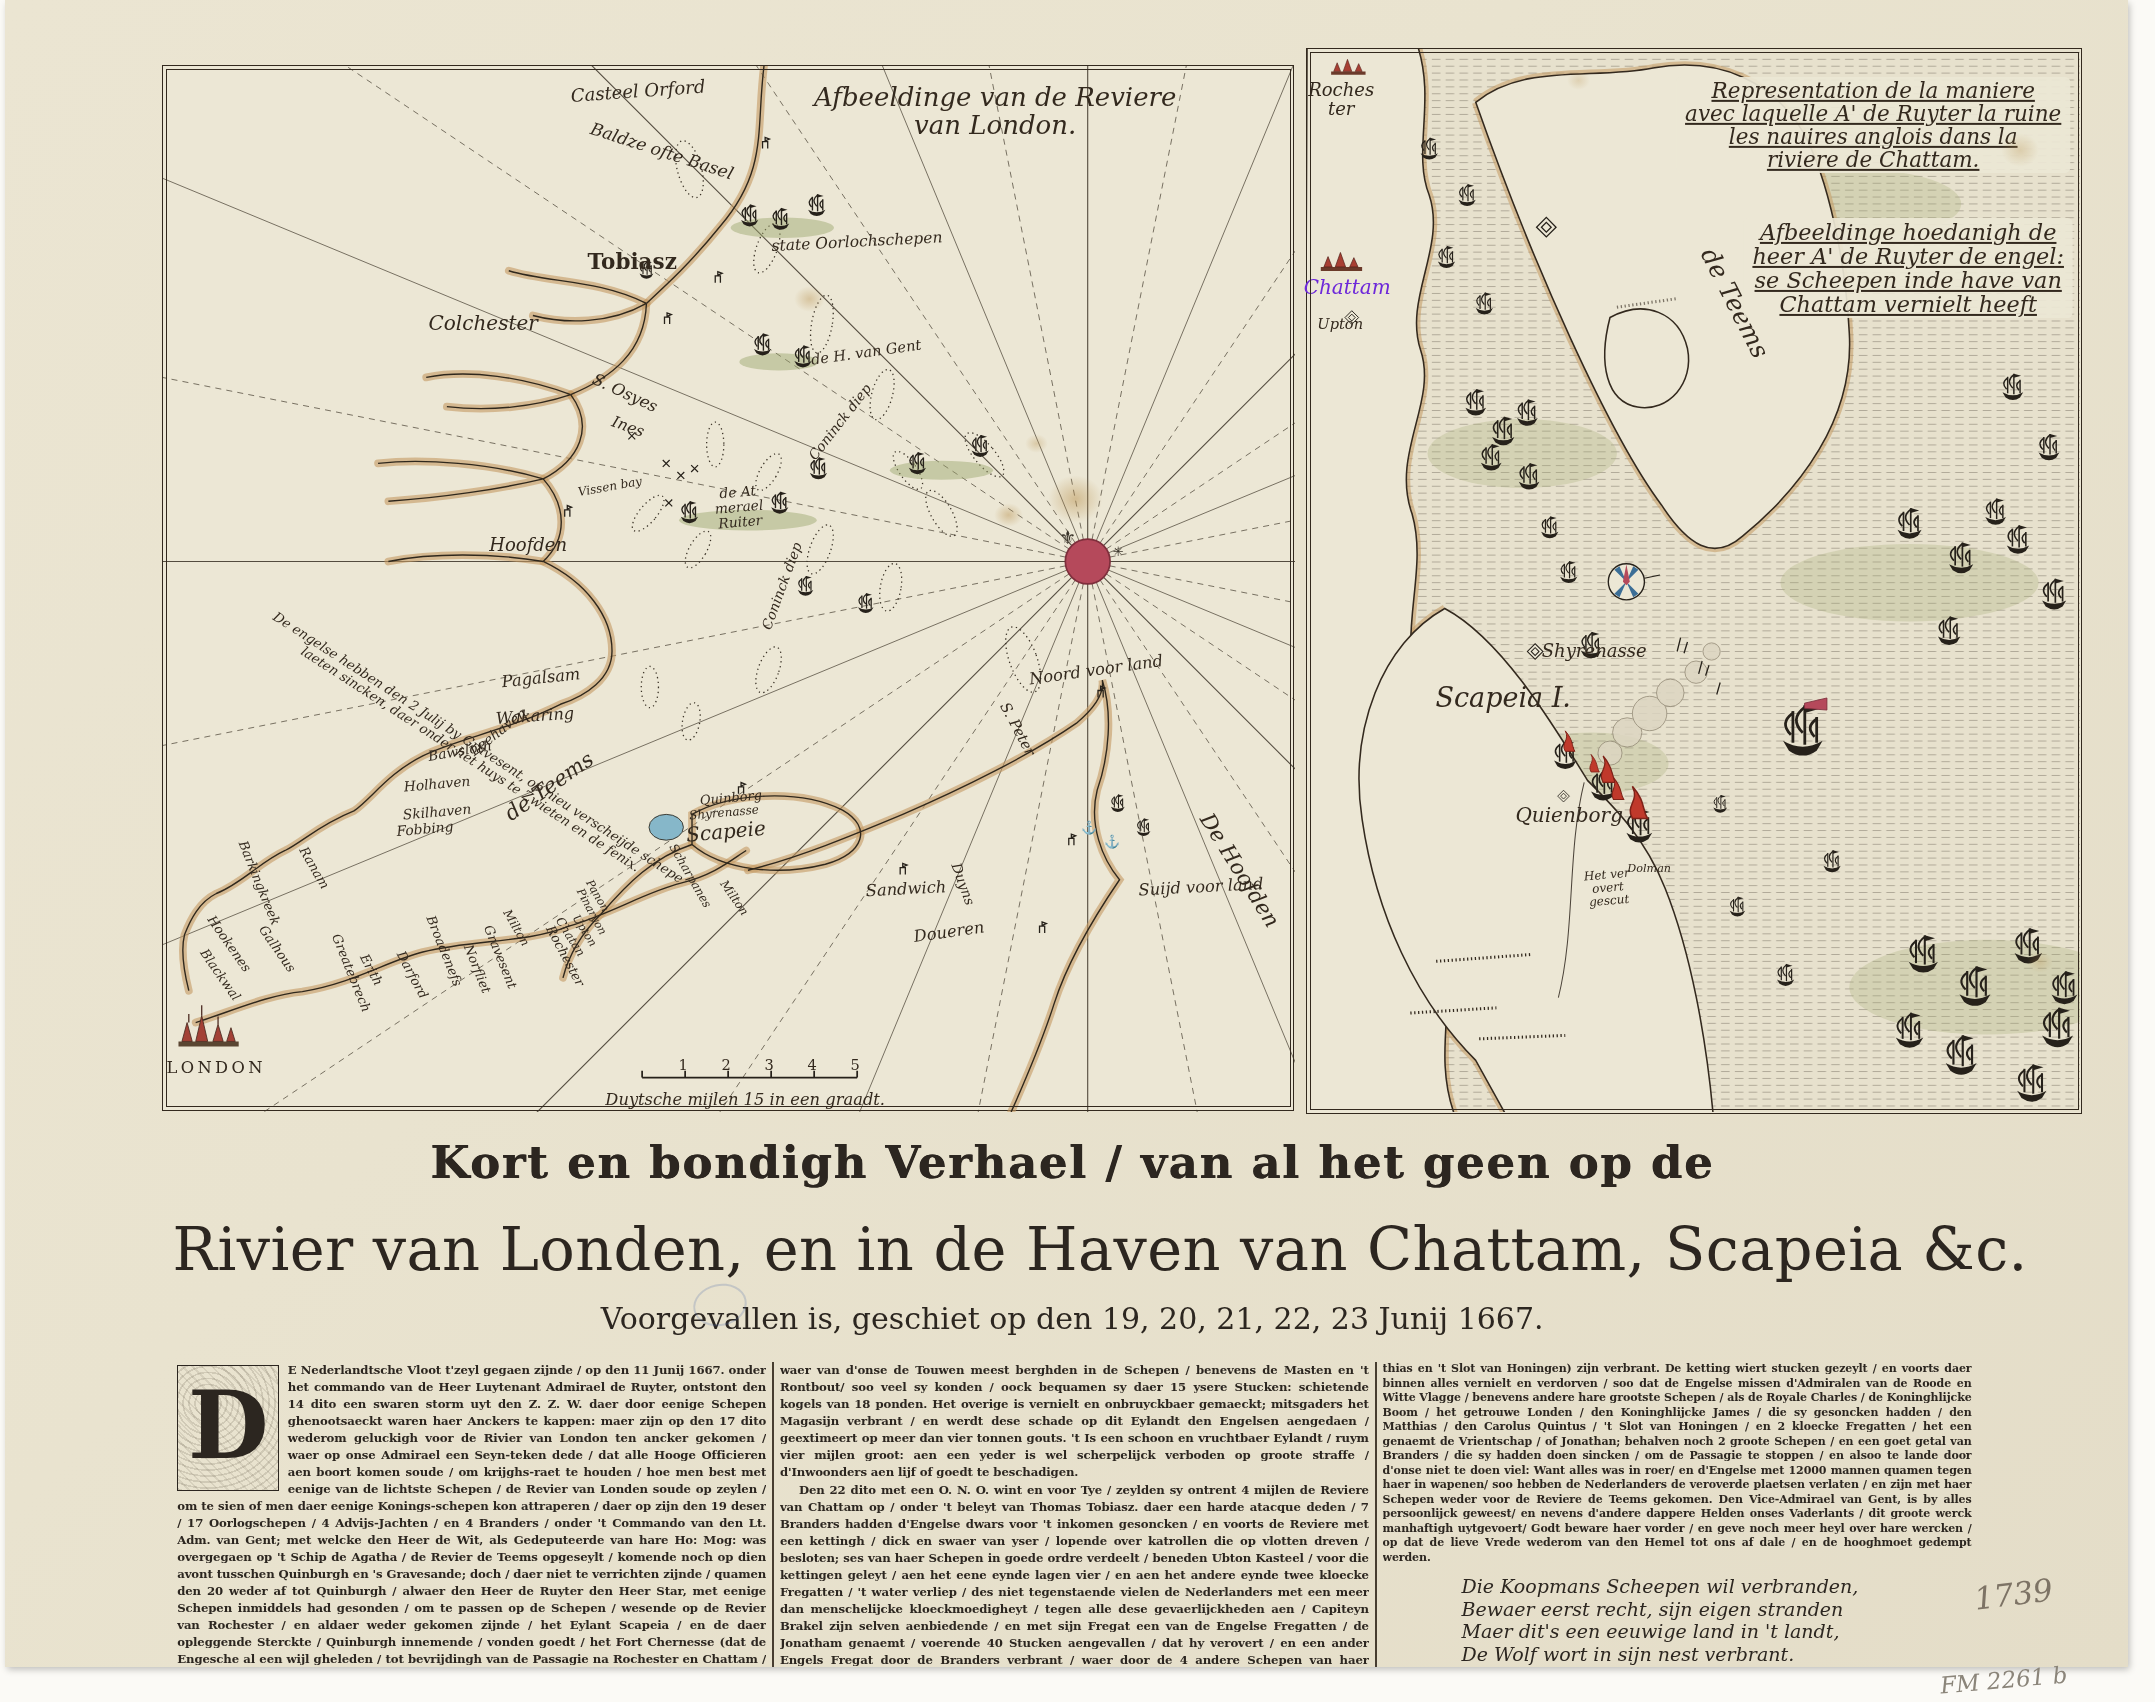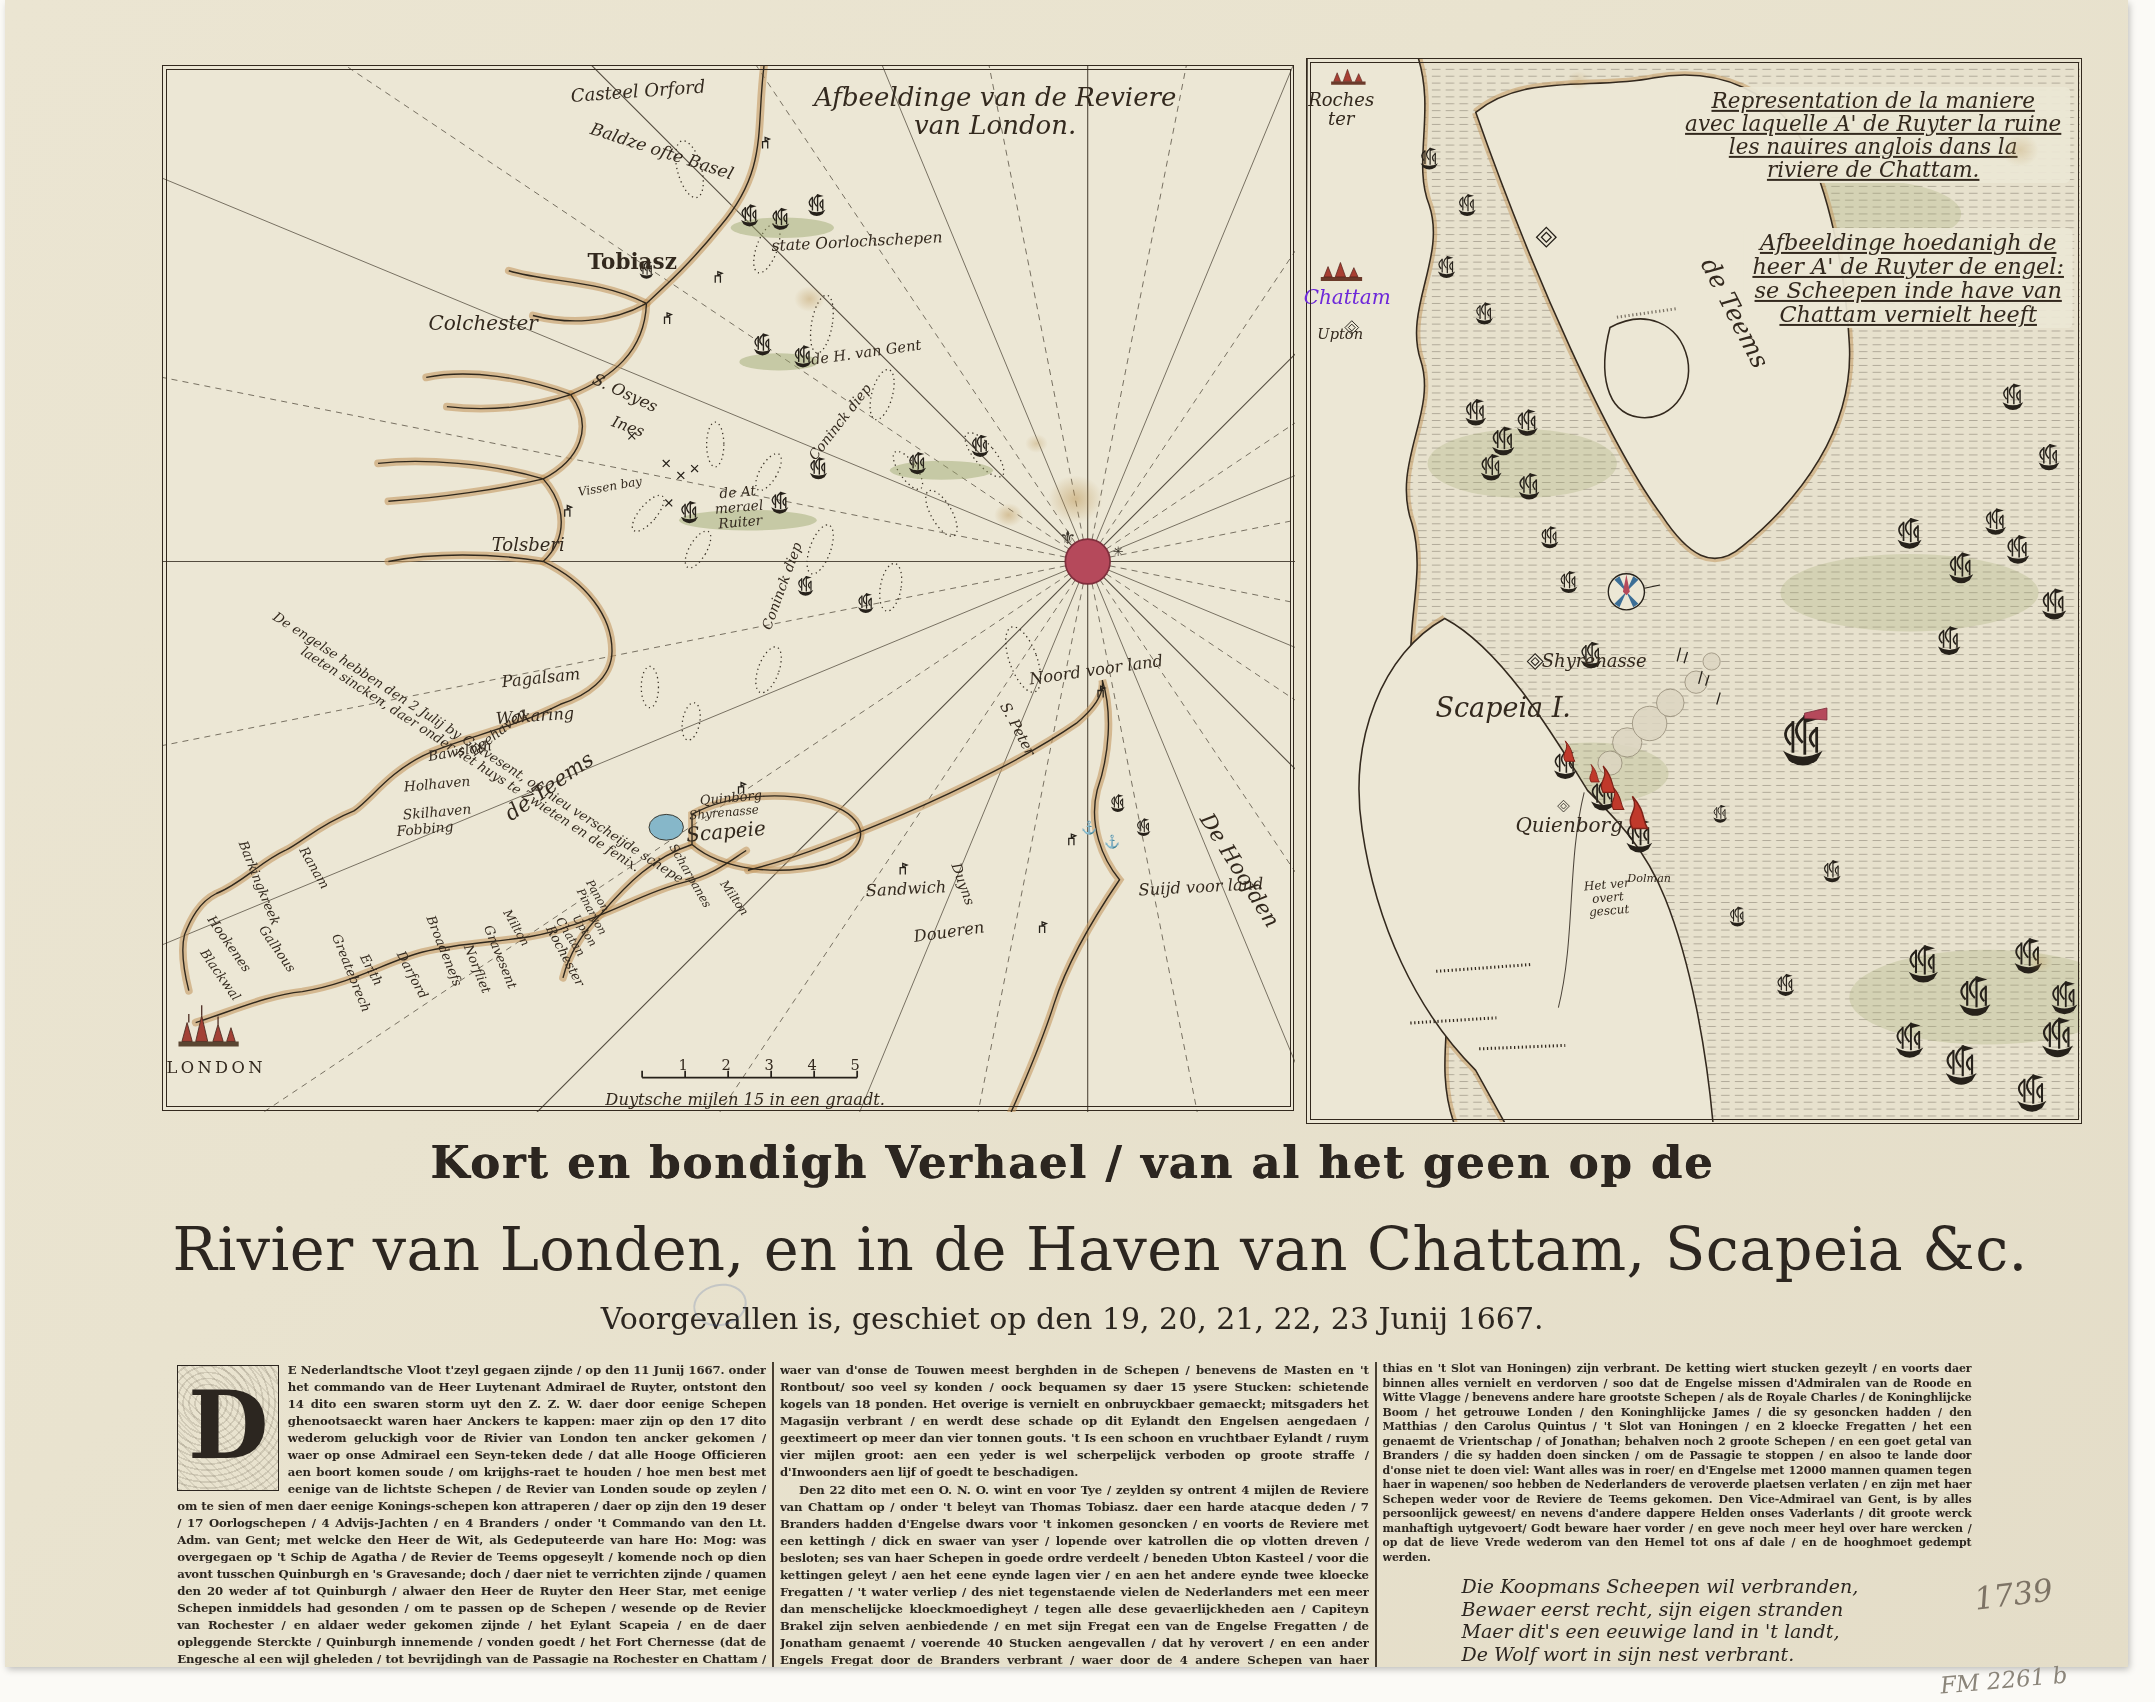--- a/index.html
+++ b/index.html
@@ -226,21 +226,21 @@
         <path d="M557,1168 v8 M607,1168 v8 M657,1168 v8 M707,1168 v8 M757,1168 v8 M807,1168 v8"></path>
       </g>
     </svg>
     <div class="layer" id="left-labels">
         <div class="map-label" style="left: 475px; top: 25px; font-size: 18px; transform: translate(-50%, -50%) rotate(-4deg);">Casteel Orford</div>
         <div class="map-label" style="left: 499px; top: 85px; font-size: 17px; transform: translate(-50%, -50%) rotate(18deg);">Baldze ofte Basel</div>
         <div class="map-label roman" style="left: 469px; top: 196px; font-size: 21.5px; font-weight: 700; transform: translate(-50%, -50%) rotate(0deg);">Tobiasz</div>
         <div class="map-label" style="left: 320px; top: 258px; font-size: 20px; transform: translate(-50%, -50%) rotate(0deg);">Colchester</div>
         <div class="map-label" style="left: 462px; top: 327px; font-size: 16.3px; transform: translate(-50%, -50%) rotate(25deg);">S. Osyes</div>
         <div class="map-label" style="left: 465px; top: 361px; font-size: 15.5px; transform: translate(-50%, -50%) rotate(20deg);">Ines</div>
-        <div class="map-label" style="left: 365px; top: 479px; font-size: 18px; transform: translate(-50%, -50%) rotate(0deg);">Tolsberi</div>
+        <div class="map-label" style="left: 365px; top: 479px; font-size: 18px; transform: translate(-50%, -50%) rotate(0deg);">Hoofden</div>
         <div class="map-label" style="left: 378px; top: 612px; font-size: 16.3px; transform: translate(-50%, -50%) rotate(-6deg);">Pagalsam</div>
         <div class="map-label" style="left: 372px; top: 650px; font-size: 16.3px; transform: translate(-50%, -50%) rotate(-4deg);">Wakaring</div>
         <div class="map-label" style="left: 335px; top: 666px; font-size: 13.8px; transform: translate(-50%, -50%) rotate(-38deg);">Leehaven</div>
         <div class="map-label" style="left: 297px; top: 685px; font-size: 13.8px; transform: translate(-50%, -50%) rotate(-10deg);">Bawsloth</div>
         <div class="map-label" style="left: 274px; top: 718px; font-size: 13.8px; transform: translate(-50%, -50%) rotate(-5deg);">Holhaven</div>
         <div class="map-label" style="left: 274px; top: 746px; font-size: 13.8px; transform: translate(-50%, -50%) rotate(-5deg);">Skilhaven</div>
         <div class="map-label" style="left: 262px; top: 763px; font-size: 13.8px; transform: translate(-50%, -50%) rotate(-5deg);">Fobbing</div>
         <div class="map-label" style="left: 386px; top: 720px; font-size: 21.5px; transform: translate(-50%, -50%) rotate(-35deg);">de Teems</div>
         <div class="map-label" style="left: 568px; top: 732px; font-size: 13px; transform: translate(-50%, -50%) rotate(-5deg);">Quinborg</div>
         <div class="map-label" style="left: 561px; top: 747px; font-size: 12px; transform: translate(-50%, -50%) rotate(-5deg);">Shyrenasse</div>
@@ -283,21 +283,21 @@
         <div class="map-label roman" style="left: 606px; top: 999px; font-size: 14.6px; transform: translate(-50%, -50%) rotate(0deg);">3</div>
         <div class="map-label roman" style="left: 649px; top: 999px; font-size: 14.6px; transform: translate(-50%, -50%) rotate(0deg);">4</div>
         <div class="map-label roman" style="left: 692px; top: 999px; font-size: 14.6px; transform: translate(-50%, -50%) rotate(0deg);">5</div>
         <div class="map-label" style="left: 582px; top: 1034px; font-size: 16.3px; transform: translate(-50%, -50%) rotate(0deg);">Duytsche mijlen 15 in een graadt.</div>
         <div class="map-label" style="left: 832px; top: 45px; font-size: 26px; transform: translate(-50%, -50%) rotate(0deg);">Afbeeldinge van de Reviere<br>van London.</div>
         <div class="map-label" style="left: 311px; top: 688px; font-size: 13.3px; transform: translate(-50%, -50%) rotate(33deg);">De engelse hebben den 2 Julij by Gravesent, op nieu verscheijde schepe<br>laeten sincken, daer onder het huys te Zwieten en de fenix.</div>
       </div>
     <div class="inner-frame"></div>
   </div>
 
-  <div class="panel" id="right-panel" style="left:1301px;top:58px;width:776px;height:1066px;">
+  <div class="panel" id="right-panel" style="left:1301px;top:48px;width:776px;height:1066px;">
     <svg width="773" height="1063" viewBox="0 0 898 1235">
       <defs>
         <pattern id="hh" width="16" height="8" patternUnits="userSpaceOnUse">
           <path d="M1,4 h10" stroke="#4c443a" stroke-width="0.9" opacity="0.45" fill="none"></path>
         </pattern>
         <g id="ship2" stroke="#26211a" fill="none" stroke-width="1.4">
           <path d="M-10,-1 Q0,5 10,-1 L7,4 Q0,9 -7,4 Z" fill="#26211a" stroke="none"></path>
           <line x1="-5" y1="0" x2="-5" y2="-16"></line>
             <line x1="1" y1="1" x2="1" y2="-19"></line>
             <line x1="7" y1="0" x2="7" y2="-13"></line>

